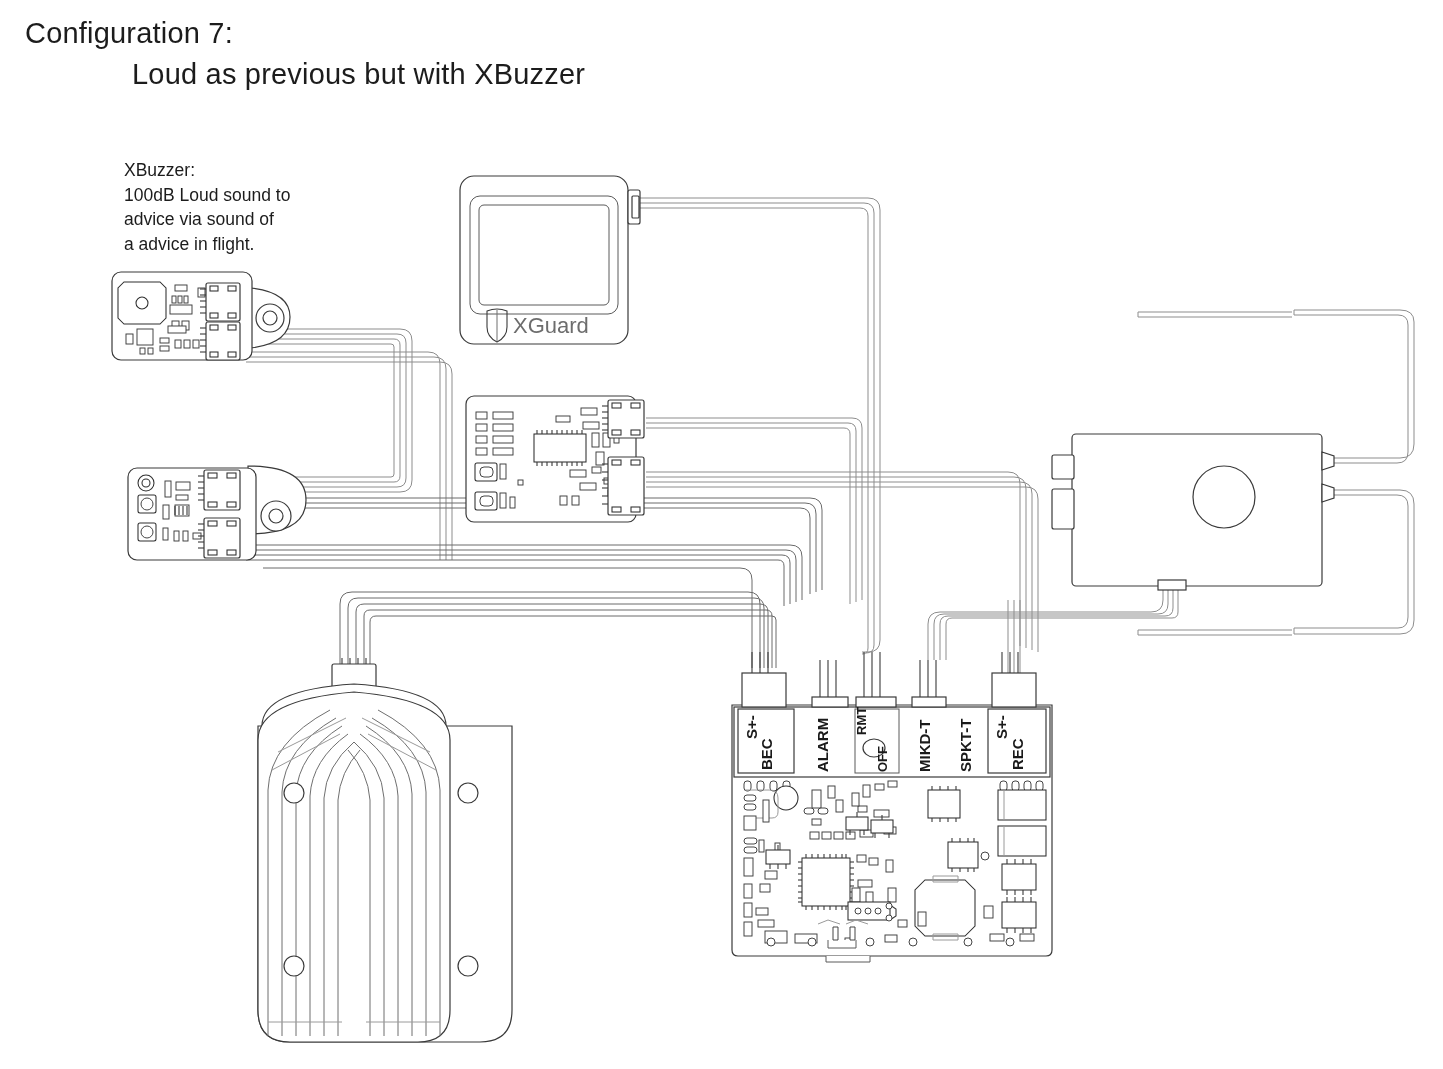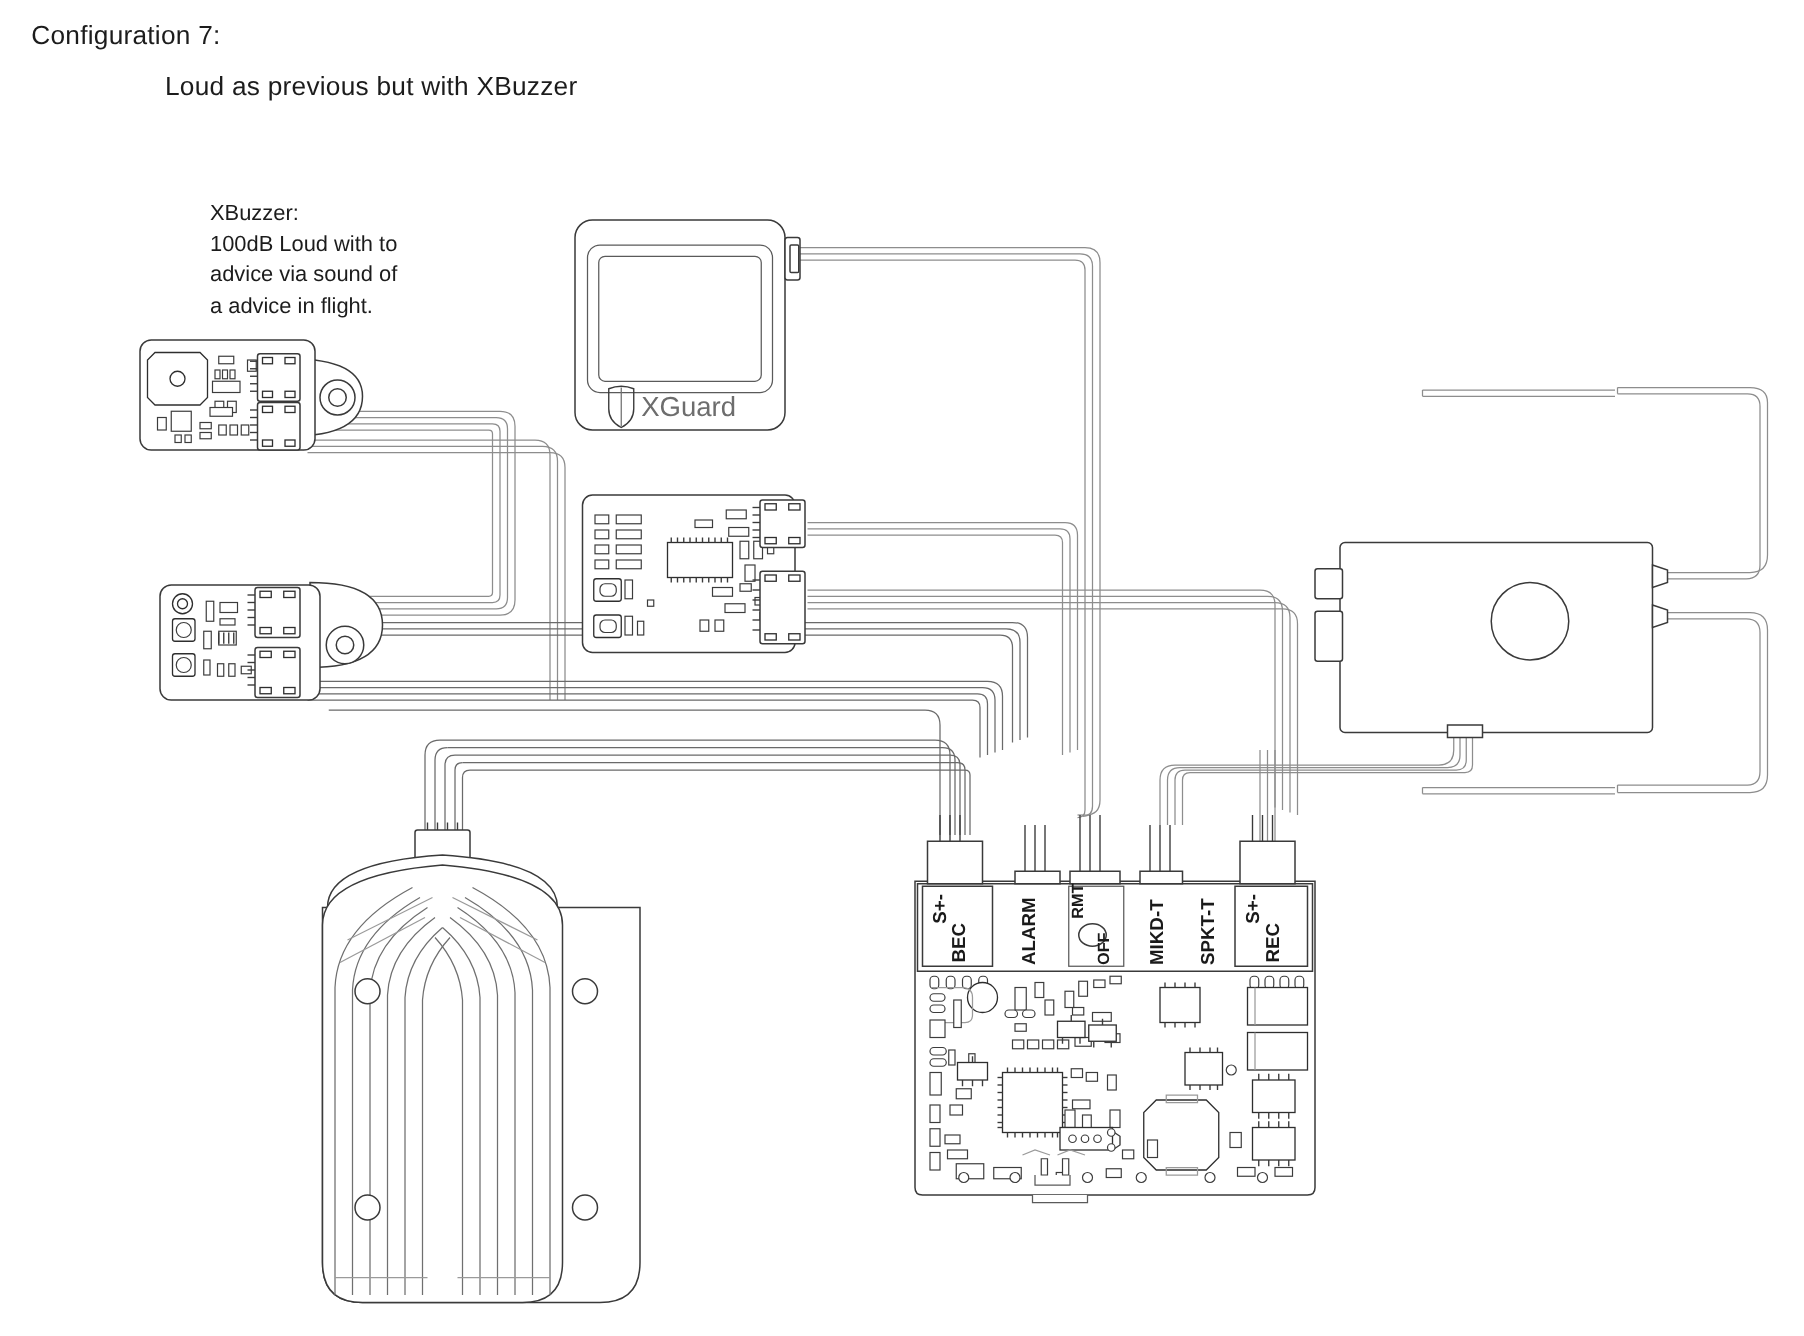--- a/index.html
+++ b/index.html
@@ -1,35 +1,35 @@
 <!DOCTYPE html>
 <html><head>
 <meta charset="utf-8">
 <style>
   html,body{margin:0;padding:0;background:#ffffff;}
   body{width:1443px;height:1069px;position:relative;overflow:hidden;
        font-family:"Liberation Sans",sans-serif;color:#1a1a1a;}
   #diagram{position:absolute;left:0;top:0;width:1443px;height:1069px;}
-  .ttl{position:absolute;font-size:21px;letter-spacing:.2px;color:#1c1c1c;white-space:pre;}
+  .ttl{position:absolute;font-size:29px;letter-spacing:.2px;color:#1c1c1c;white-space:pre;}
   #title-main{left:25px;top:17px;}
   #title-sub{left:132px;top:58px;}
-  #note-block{position:absolute;left:124px;top:158px;font-size:17.5px;line-height:24.6px;color:#1c1c1c;margin-left:44px;}
+  #note-block{position:absolute;left:124px;top:158px;font-size:17.5px;line-height:24.6px;color:#1c1c1c;}
   #note-block div{white-space:pre;}
   .xg-label{font-family:"Liberation Sans",sans-serif;}
   svg text{font-family:"Liberation Sans",sans-serif;}
 </style>
 </head>
 <body>
 
 <div class="ttl" id="title-main">Configuration 7:</div>
 <div class="ttl" id="title-sub">Loud as previous but with XBuzzer</div>
 
 <div id="note-block">
   <div>XBuzzer:</div>
-  <div>100dB Loud with to</div>
+  <div>100dB Loud sound to</div>
   <div>advice via sound of</div>
   <div>a advice in flight.</div>
 </div>
 
 <svg id="diagram" viewBox="0 0 1443 1069">
   <defs>
     <style>
       .ln{fill:none;stroke:#3a3a3a;stroke-width:1.1;}
       .lnl{fill:none;stroke:#9a9a9a;stroke-width:1;}
       .lnm{fill:none;stroke:#6f6f6f;stroke-width:1;}

